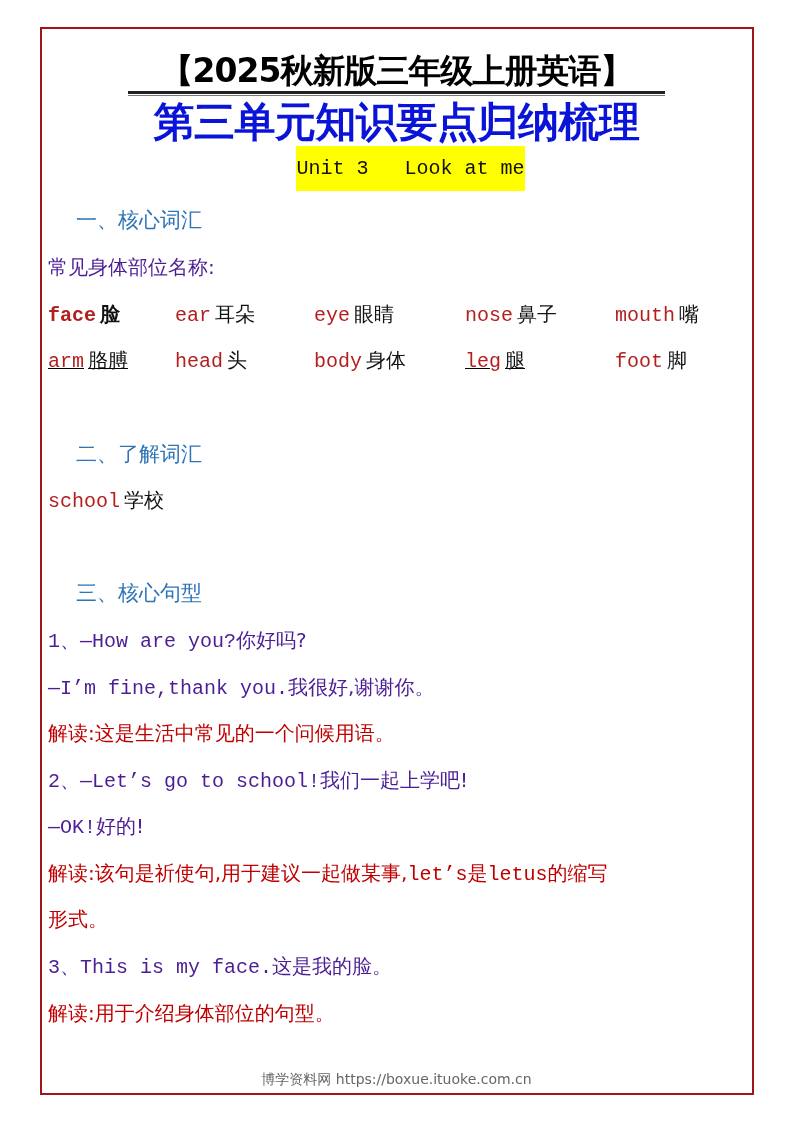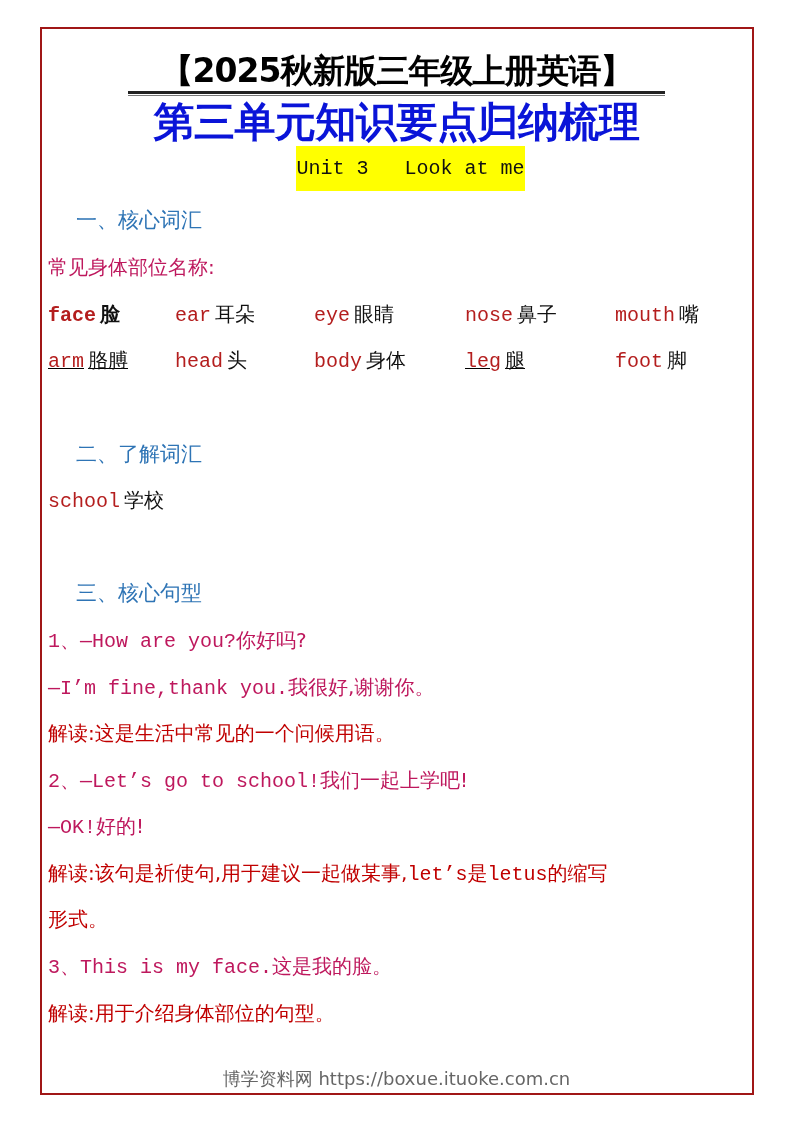--- a/index.html
+++ b/index.html
@@ -91,21 +91,21 @@
       font-size: 21px;
       color: #2e74b5;
       line-height: 28px;
       margin-left: 28px;
     }
     .line {
       position: absolute;
       left: 48px;
       font-size: 20px;
       line-height: 28px;
-      color: #be185d;
+      color: #4c1d95;
       white-space: nowrap;
     }
     .en {
       font-family: "Liberation Mono", "DejaVu Sans Mono", monospace;
       font-size: 20px;
     }
     .zh {
       font-family: "DejaVu Sans", "Liberation Sans", sans-serif;
       font-size: 20px;
     }
@@ -133,21 +133,21 @@
       white-space: nowrap;
     }
     .note .en { color: #c00000; }
     .footer {
       position: absolute;
       left: 0;
       right: 0;
       top: 1069px;
       text-align: center;
       font-family: "DejaVu Sans", "Liberation Sans", sans-serif;
-      font-size: 18px;
+      font-size: 14px;
       color: #666;
       line-height: 20px;
     }
   </style>
 </head>
 <body>
 
 <div class="frame"></div>
 
 <div class="title-wrap">

